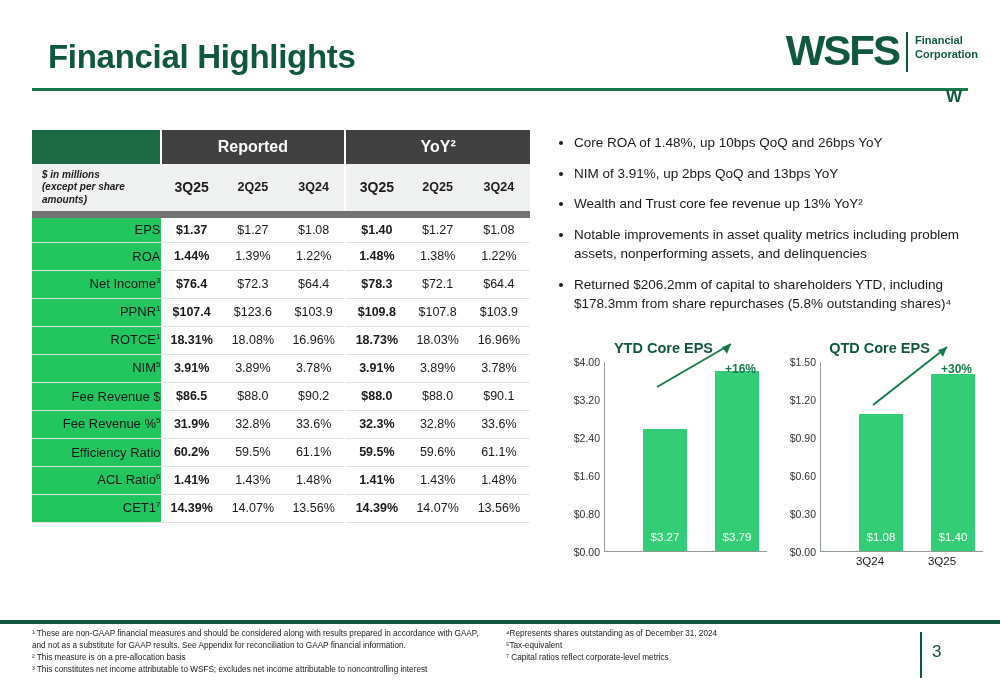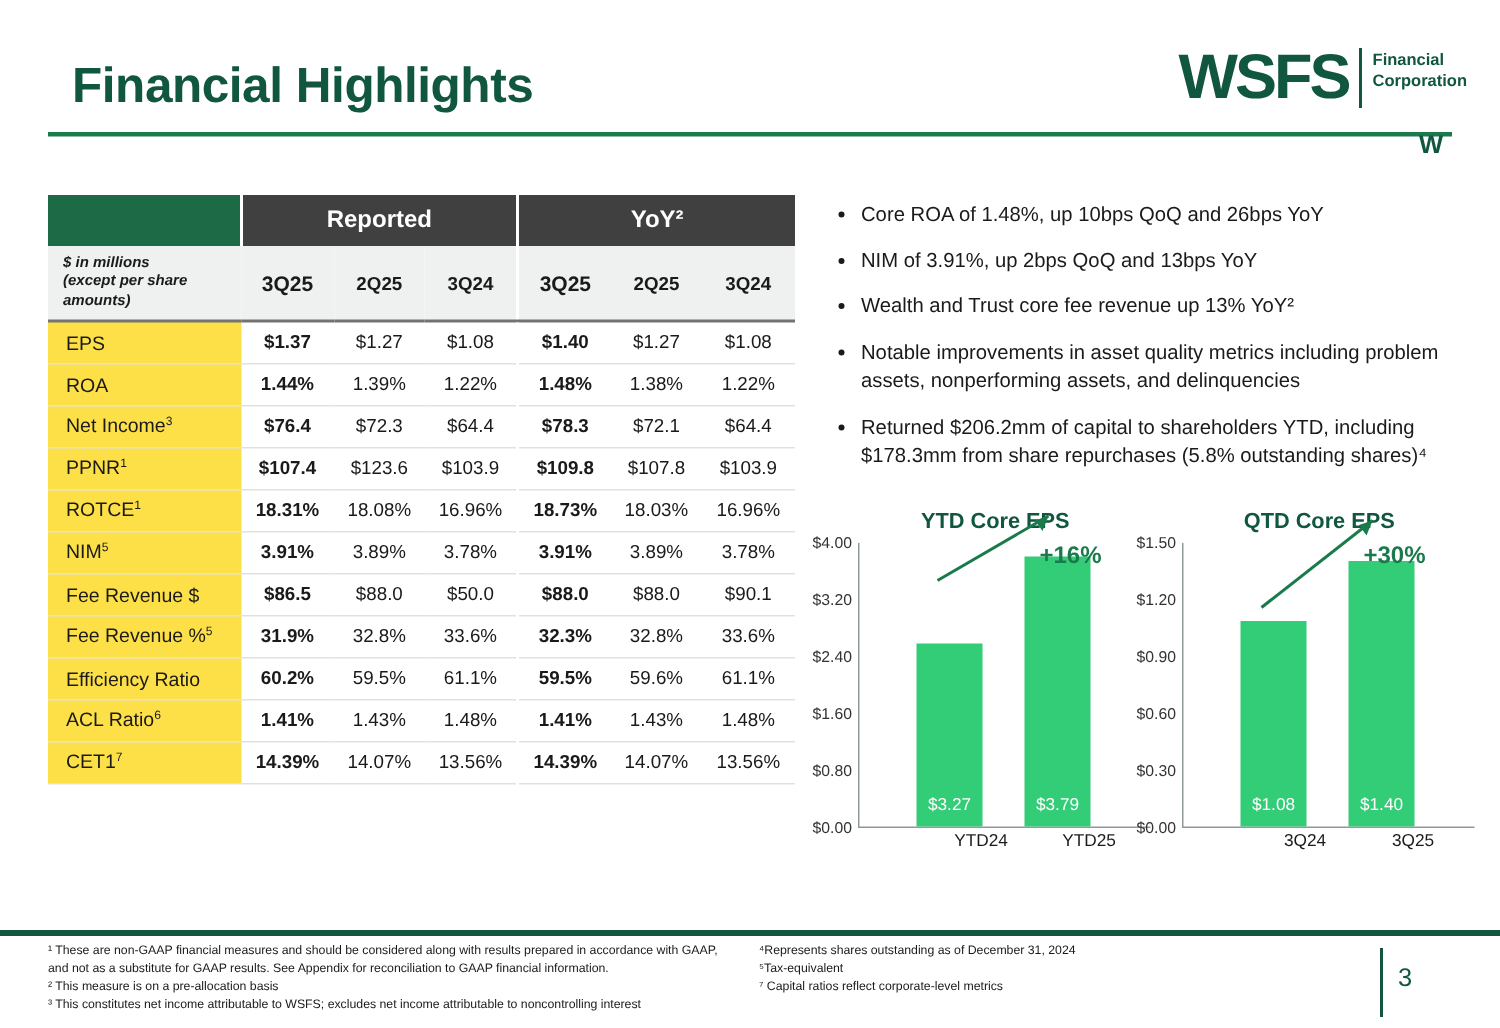--- a/index.html
+++ b/index.html
@@ -92,44 +92,44 @@
     border-right: 2px solid #ffffff;
   }
   .hdr-group.blank { background: #1d6b46; }
   .hdr-sub {
     background: #eef1ef;
     font-size: 12.5px;
     font-weight: bold;
     text-align: center;
     height: 50px;
     color: #1a1a1a;
-    border-bottom: 2px solid #737373;
+    border-bottom: 7px solid #737373;
   }
   .hdr-sub.label {
     text-align: left;
     padding-left: 10px;
     font-size: 10px;
     font-weight: bold;
     font-style: italic;
     line-height: 1.25;
     color: #1a1a1a;
   }
   .hdr-sub.bold-col { font-size: 14px; }
   .hdr-sub.sep { border-left: 2px solid #ffffff; }
   tbody tr td {
     height: 28px;
     border-bottom: 1px solid #dfe2df;
     text-align: center;
     font-size: 12.5px;
   }
   tbody tr td.rowlabel {
-    text-align: left;
+    text-align: right;
     padding-left: 12px;
     font-size: 13px;
-    background: #fde047;
+    background: #22c55e;
   }
   tbody tr td.bold-col { font-weight: bold; }
   tbody tr td.sep { border-left: 2px solid #ffffff; }
   sup { font-size: 0.62em; vertical-align: super; }
 
   
   .bullets {
     position: absolute;
     left: 556px;
     top: 133px;
@@ -157,21 +157,21 @@
   .chart-title {
     text-align: center;
     font-size: 14.5px;
     font-weight: bold;
     color: #115740;
     margin-bottom: 6px;
   }
   .plot {
     position: relative;
     height: 190px;
-    margin-left: 16px;
+    margin-left: 48px;
     margin-right: 4px;
     border-left: 1px solid #8f9a93;
     border-bottom: 1px solid #8f9a93;
   }
   .ytick {
     position: absolute;
     right: 100%;
     transform: translateY(-50%);
     font-size: 10.5px;
     color: #333;
@@ -201,21 +201,21 @@
   .xlabel {
     position: absolute;
     top: 3px;
     width: 60px;
     text-align: center;
     font-size: 11.5px;
     color: #1a1a1a;
   }
   .growth {
     position: absolute;
-    font-size: 16px;
+    font-size: 12px;
     font-weight: bold;
     color: #1a7a4c;
   }
   .arrow-svg { position: absolute; left: 0; top: 0; overflow: visible; }
 
   
   .footer-rule {
     position: absolute;
     left: 0;
     top: 620px;
@@ -338,21 +338,21 @@
           <td class="">3.89%</td>
           <td class="">3.78%</td>
           <td class="bold-col sep">3.91%</td>
           <td class="">3.89%</td>
           <td class="">3.78%</td>
         </tr>
         <tr>
           <td class="rowlabel">Fee Revenue $</td>
           <td class="bold-col">$86.5</td>
           <td class="">$88.0</td>
-          <td class="">$50.0</td>
+          <td class="">$90.2</td>
           <td class="bold-col sep">$88.0</td>
           <td class="">$88.0</td>
           <td class="">$90.1</td>
         </tr>
         <tr>
           <td class="rowlabel">Fee Revenue %<sup>5</sup></td>
           <td class="bold-col">31.9%</td>
           <td class="">32.8%</td>
           <td class="">33.6%</td>
           <td class="bold-col sep">32.3%</td>
@@ -414,24 +414,20 @@
           <div class="bar-val">$3.27</div>
         </div>
         <div class="bar" style="left: 110px; height: 180px;">
           <div class="bar-val">$3.79</div>
         </div>
         <svg class="arrow-svg" width="180" height="190">
           <line x1="52" y1="25" x2="126" y2="-18" stroke="#1a7a4c" stroke-width="2"></line>
           <polygon points="126,-18 117,-15 122,-8" fill="#1a7a4c"></polygon>
         </svg>
         <div class="growth" style="left: 120px; top: 0px;">+16%</div>
-      </div>
-    <div class="xlabels" id="xlabels-0">
-        <div class="xlabel" style="left: 30px;">YTD24</div>
-        <div class="xlabel" style="left: 102px;">YTD25</div>
       </div>
   </div>
   <div class="chart right">
     <div class="chart-title">QTD Core EPS</div>
     <div class="plot" id="plot-1">
         <div class="ytick" style="top: 0px;">$1.50</div>
         <div class="ytick" style="top: 38px;">$1.20</div>
         <div class="ytick" style="top: 76px;">$0.90</div>
         <div class="ytick" style="top: 114px;">$0.60</div>
         <div class="ytick" style="top: 152px;">$0.30</div>

